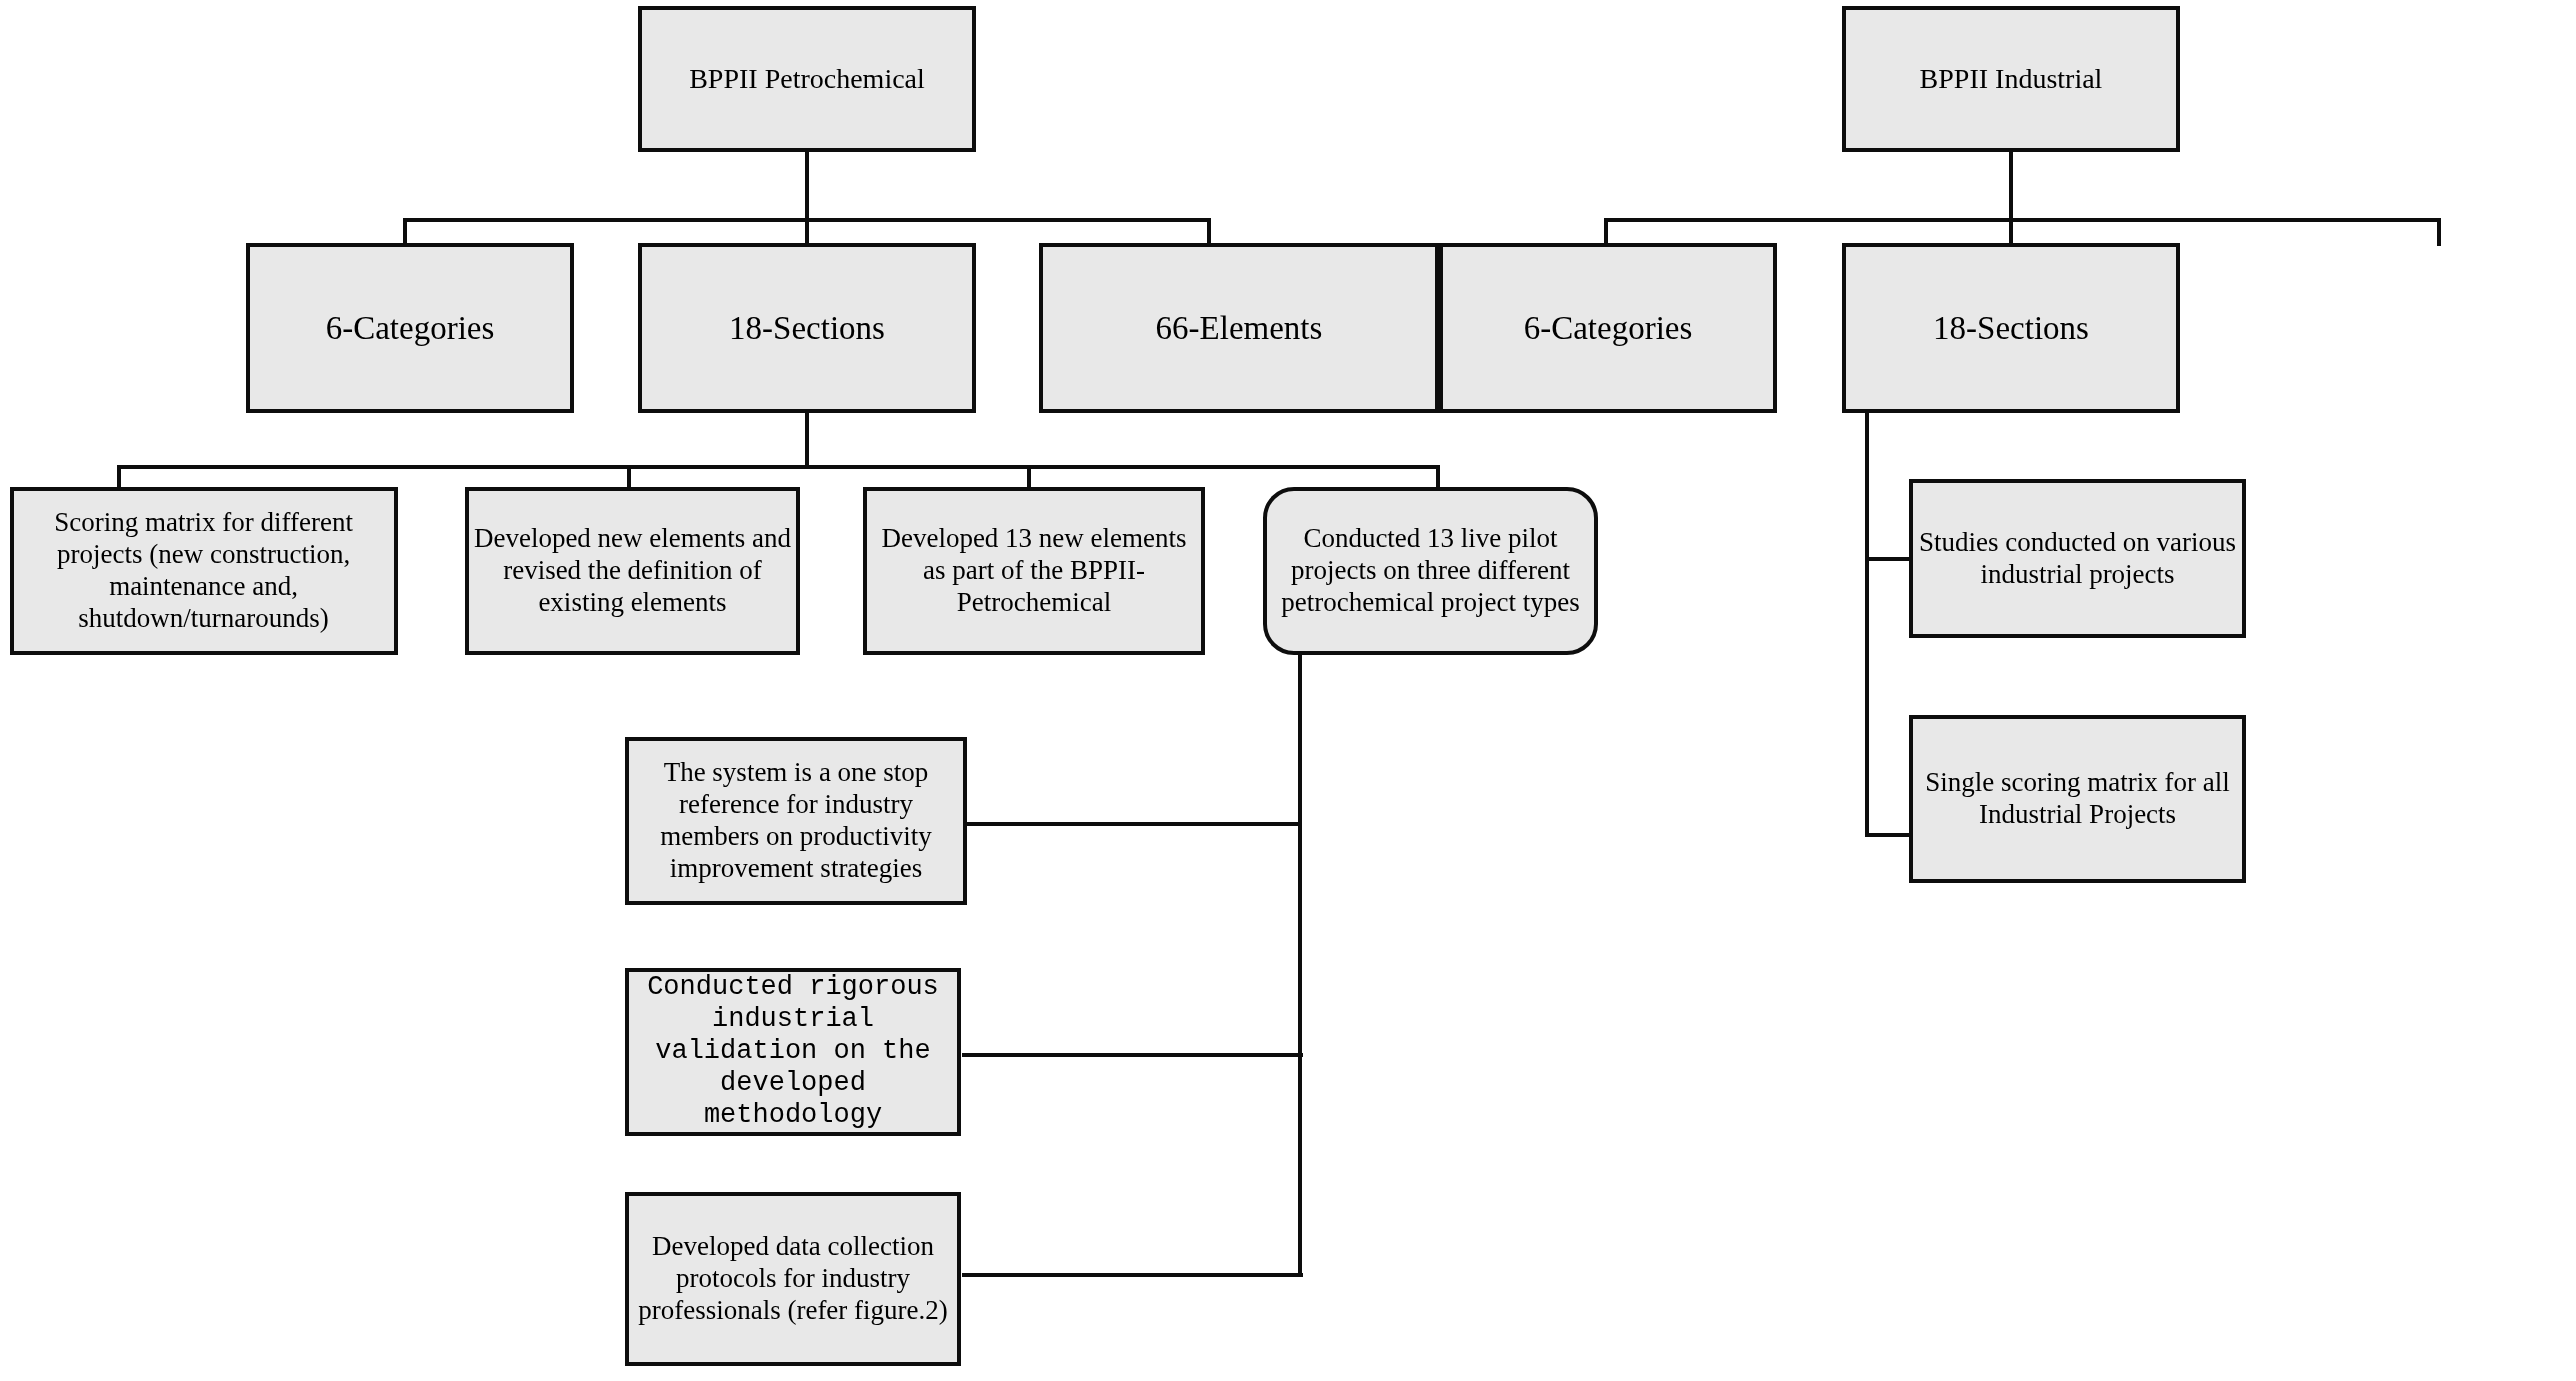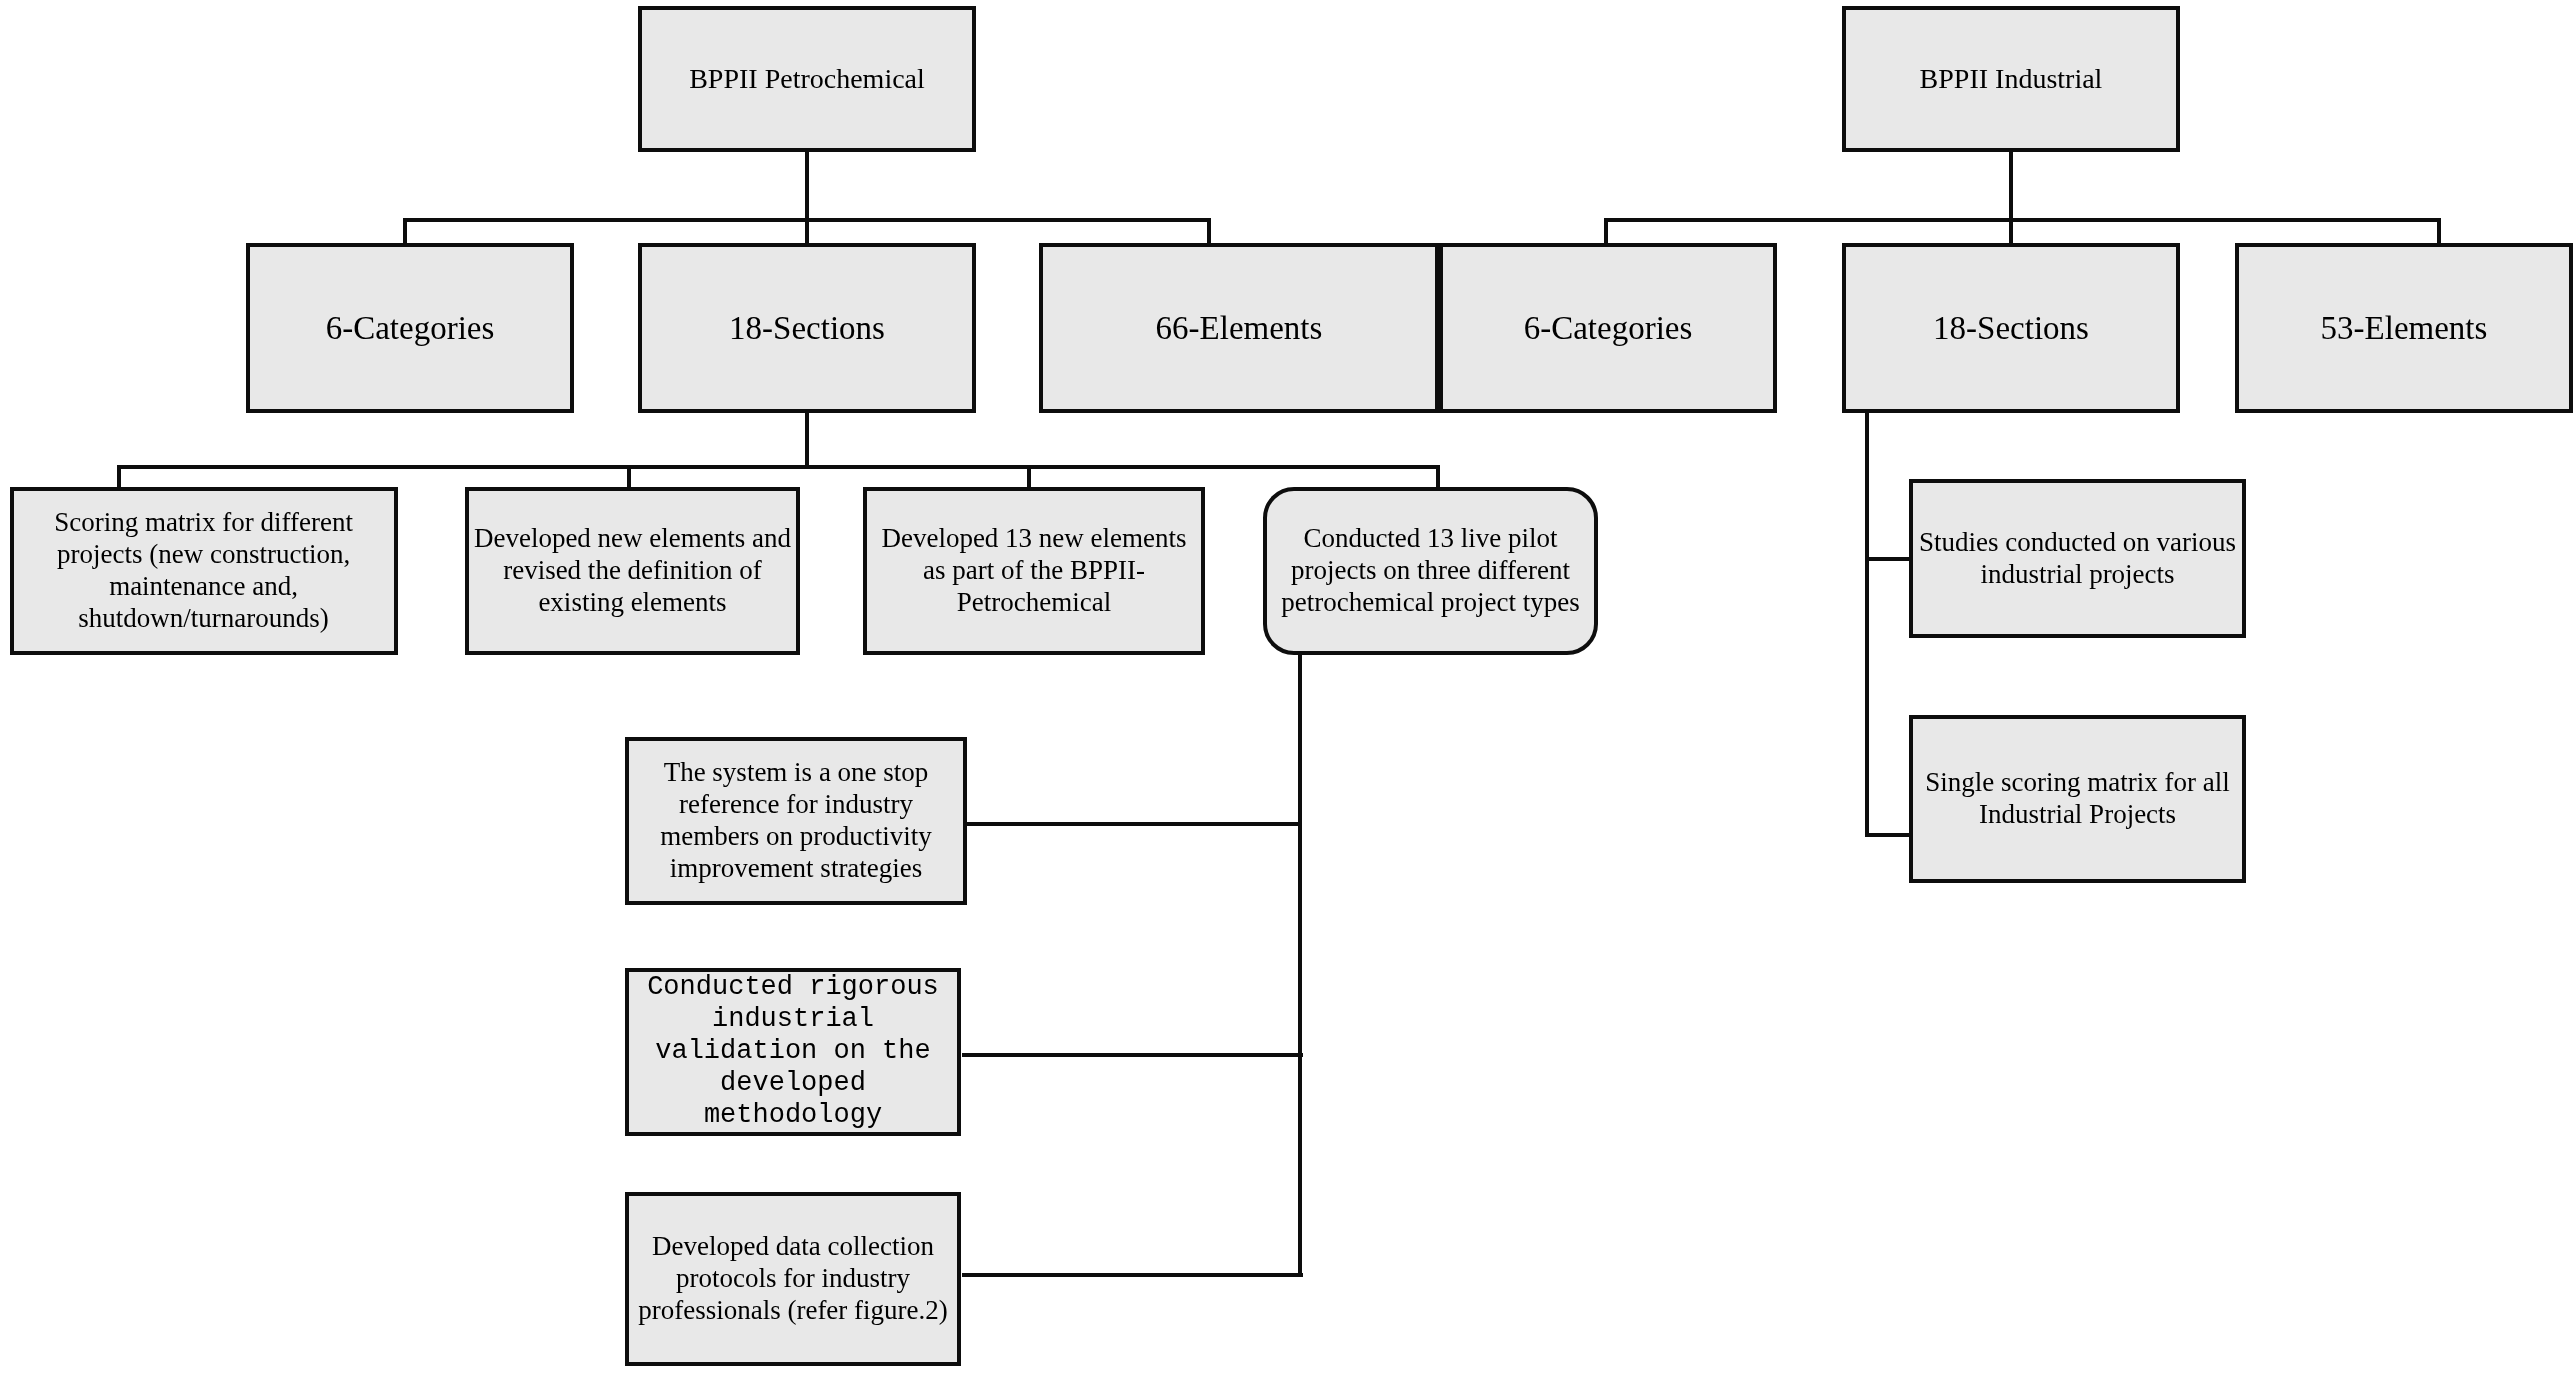--- a/index.html
+++ b/index.html
@@ -117,23 +117,20 @@
   <div class="vline" style="left:1604px; top:218px; width:4.1px; height:27.5px;"></div>
   <div class="vline" style="left:2009px; top:218px; width:4.1px; height:27.5px;"></div>
   <div class="vline" style="left:2437px; top:218px; width:4.1px; height:27.5px;"></div>
 
   <div class="node level2" style="left:1439px; top:243px; width:338px; height:170px;">
     <span class="label">6-Categories</span>
   </div>
   <div class="node level2" style="left:1842px; top:243px; width:338px; height:170px;">
     <span class="label">18-Sections</span>
   </div>
-  <div class="node level2" style="left:2235px; top:243px; width:338px; height:170px;">
-    <span class="label">53-Elements</span>
-  </div>
 
   <div class="vline" style="left:1865px; top:411px; width:4.1px; height:426px;"></div>
   <div class="hline" style="left:1865px; top:557px; width:47px; height:4.1px;"></div>
   <div class="hline" style="left:1865px; top:833px; width:47px; height:4.1px;"></div>
 
   <div class="node leaf" style="left:1909px; top:479px; width:337px; height:159px;">
     <span class="label">Studies conducted on various industrial projects</span>
   </div>
   <div class="node leaf" style="left:1909px; top:715px; width:337px; height:168px;">
     <span class="label">Single scoring matrix for all Industrial Projects</span>

